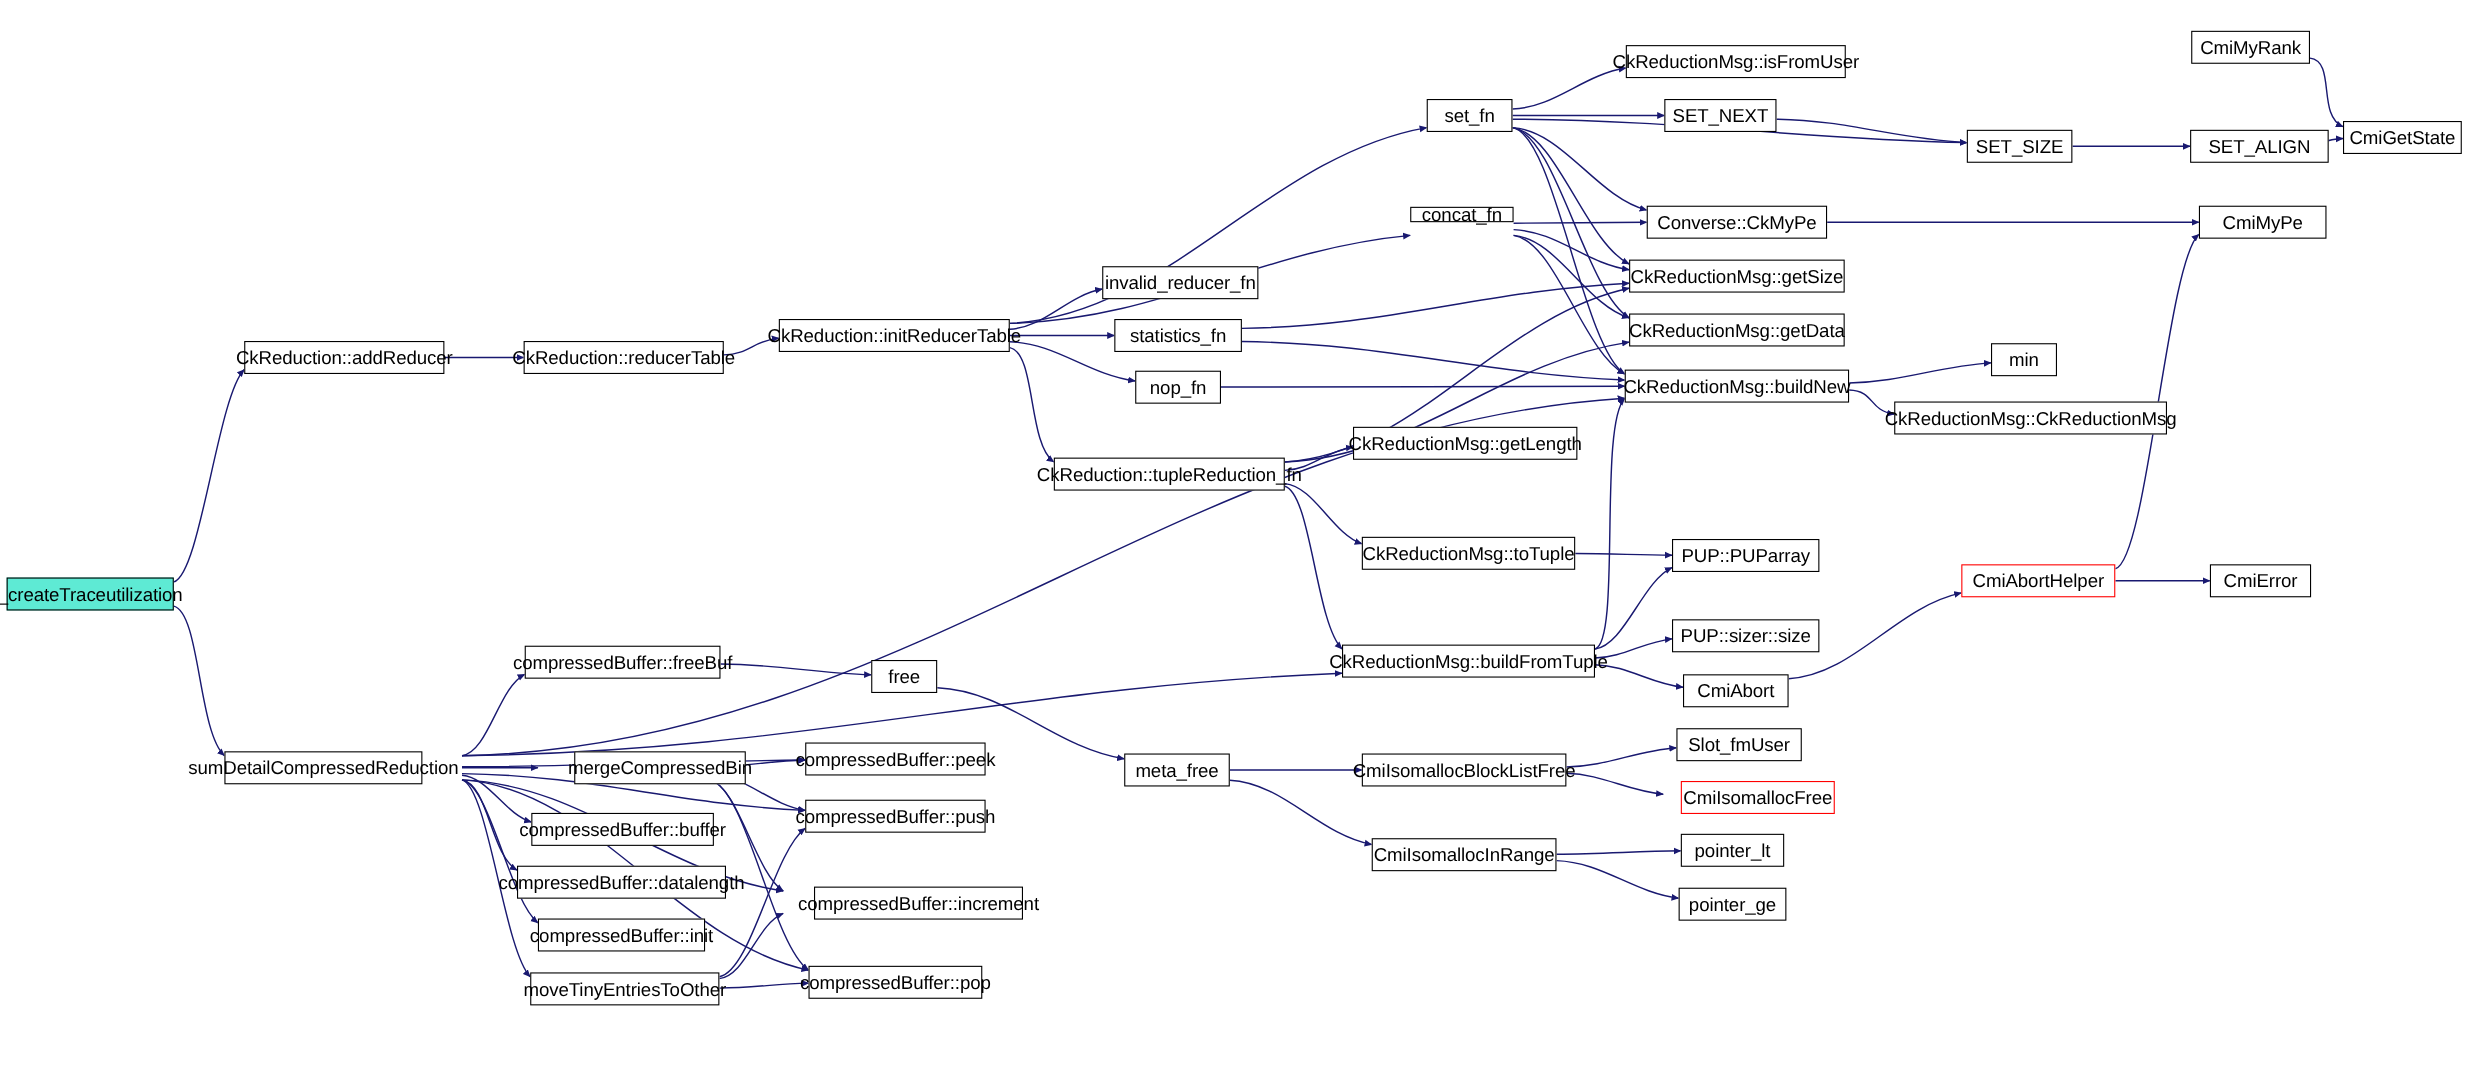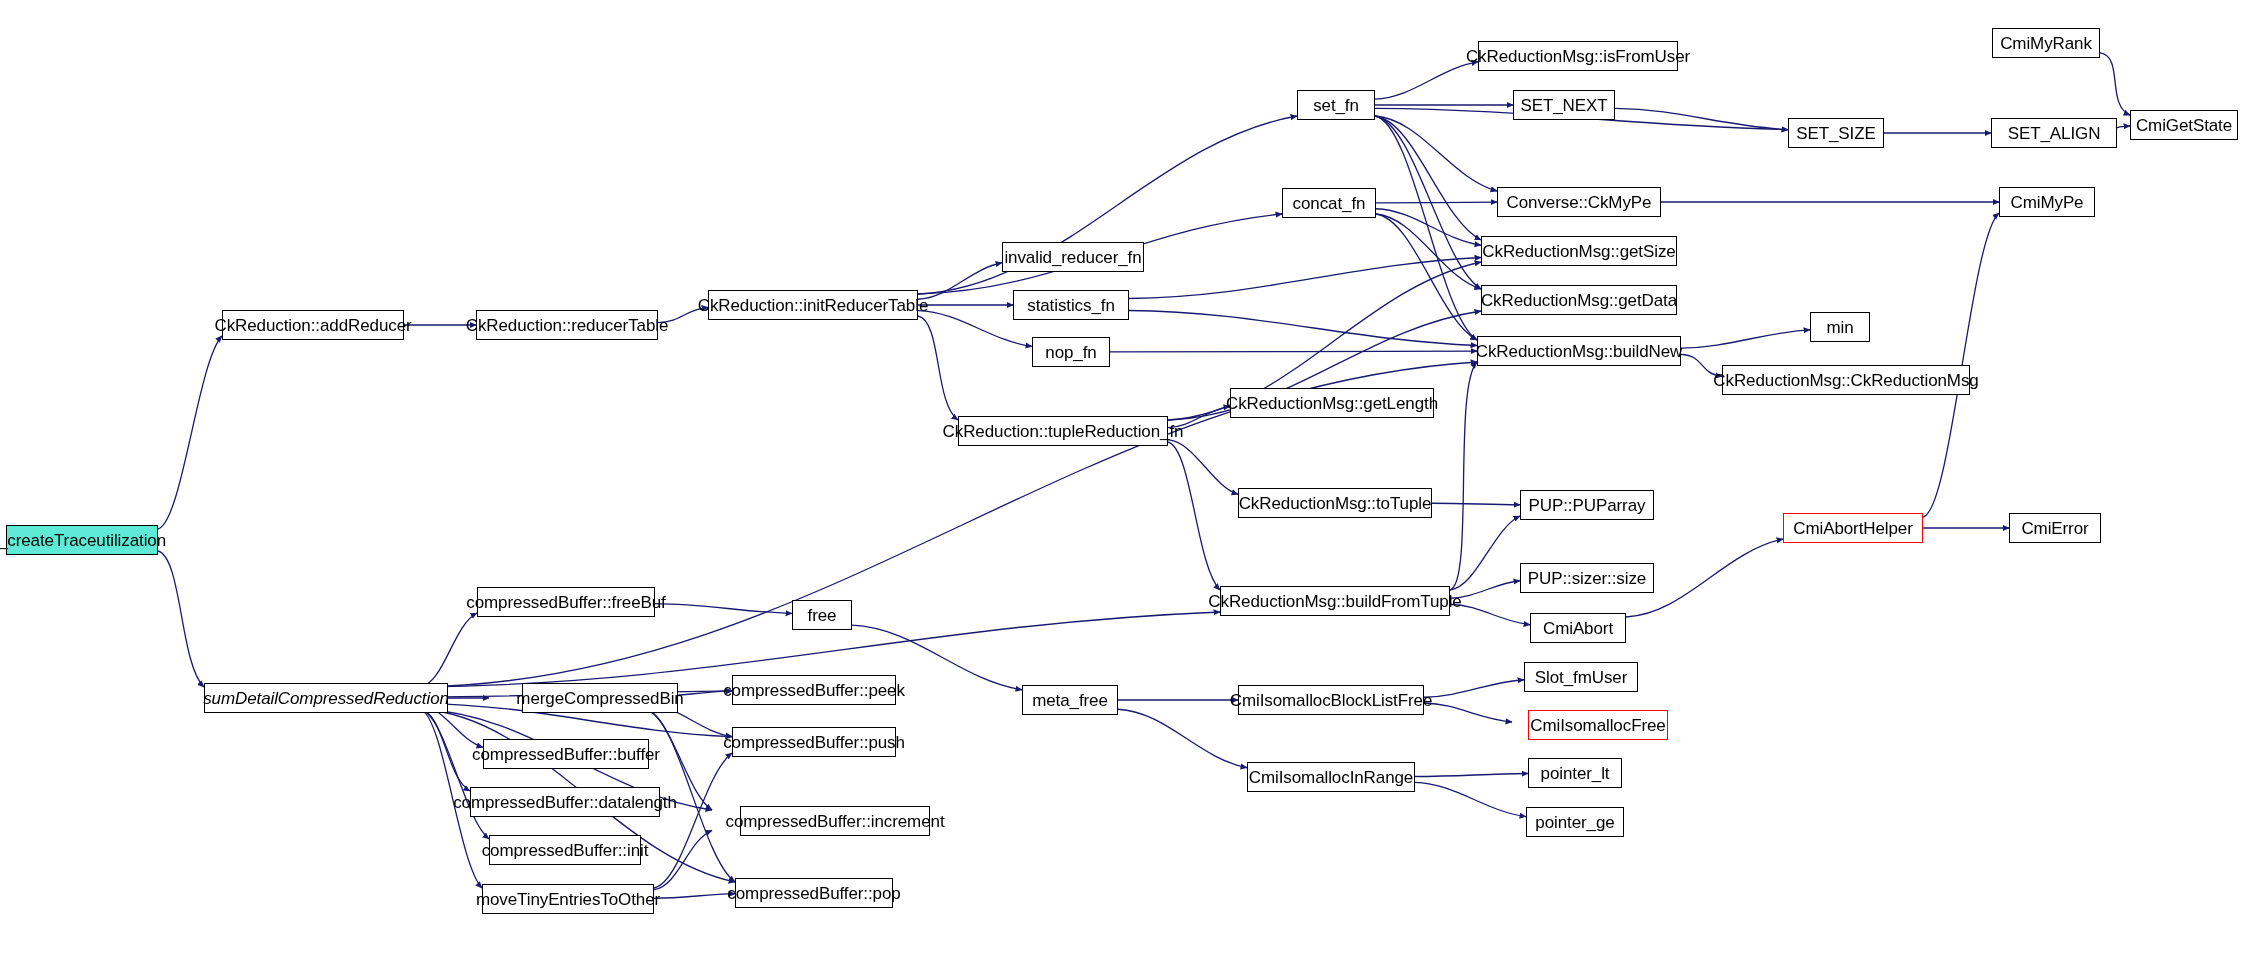--- a/index.html
+++ b/index.html
@@ -152,21 +152,21 @@
     </div>
     <div class="node" style="left: 1032px; top: 337px; width: 78px; height: 30px;">
       <span class="node-label">nop_fn</span>
     </div>
     <div class="node" style="left: 958px; top: 416px; width: 210px; height: 30px;">
       <span class="node-label">CkReduction::tupleReduction_fn</span>
     </div>
     <div class="node" style="left: 1297px; top: 90px; width: 78px; height: 30px;">
       <span class="node-label">set_fn</span>
     </div>
-    <div class="node" style="left: 1282px; top: 188px; width: 94px; height: 30px;">
+    <div class="node" style="left: 1282px; top: 188px; width: 94px; height: 14px;">
       <span class="node-label">concat_fn</span>
     </div>
     <div class="node" style="left: 1478px; top: 41px; width: 200px; height: 30px;">
       <span class="node-label">CkReductionMsg::isFromUser</span>
     </div>
     <div class="node" style="left: 1513px; top: 90px; width: 102px; height: 30px;">
       <span class="node-label">SET_NEXT</span>
     </div>
     <div class="node" style="left: 1788px; top: 118px; width: 96px; height: 30px;">
       <span class="node-label">SET_SIZE</span>
@@ -176,21 +176,21 @@
     </div>
     <div class="node" style="left: 1992px; top: 28px; width: 108px; height: 30px;">
       <span class="node-label">CmiMyRank</span>
     </div>
     <div class="node" style="left: 2130px; top: 110px; width: 108px; height: 30px;">
       <span class="node-label">CmiGetState</span>
     </div>
     <div class="node" style="left: 1497px; top: 187px; width: 164px; height: 30px;">
       <span class="node-label">Converse::CkMyPe</span>
     </div>
-    <div class="node" style="left: 1999px; top: 187px; width: 96px; height: 30px;">
+    <div class="node" style="left: 1999px; top: 187px; width: 116px; height: 30px;">
       <span class="node-label">CmiMyPe</span>
     </div>
     <div class="node" style="left: 1481px; top: 236px; width: 196px; height: 30px;">
       <span class="node-label">CkReductionMsg::getSize</span>
     </div>
     <div class="node" style="left: 1481px; top: 285px; width: 196px; height: 30px;">
       <span class="node-label">CkReductionMsg::getData</span>
     </div>
     <div class="node" style="left: 1477px; top: 336px; width: 204px; height: 30px;">
       <span class="node-label">CkReductionMsg::buildNew</span>
@@ -218,21 +218,21 @@
     </div>
     <div class="node" style="left: 1530px; top: 613px; width: 96px; height: 30px;">
       <span class="node-label">CmiAbort</span>
     </div>
     <div class="node alert" style="left: 1783px; top: 513px; width: 140px; height: 30px;">
       <span class="node-label">CmiAbortHelper</span>
     </div>
     <div class="node" style="left: 2009px; top: 513px; width: 92px; height: 30px;">
       <span class="node-label">CmiError</span>
     </div>
-    <div class="node" style="left: 204px; top: 683px; width: 244px; height: 30px; font-style: italic;">
+    <div class="node" style="left: 204px; top: 683px; width: 180px; height: 30px;">
       <span class="node-label">sumDetailCompressedReduction</span>
     </div>
     <div class="node" style="left: 477px; top: 587px; width: 178px; height: 30px;">
       <span class="node-label">compressedBuffer::freeBuf</span>
     </div>
     <div class="node" style="left: 792px; top: 600px; width: 60px; height: 30px;">
       <span class="node-label">free</span>
     </div>
     <div class="node" style="left: 489px; top: 683px; width: 156px; height: 30px; margin-left: 33px;">
       <span class="node-label">mergeCompressedBin</span>

